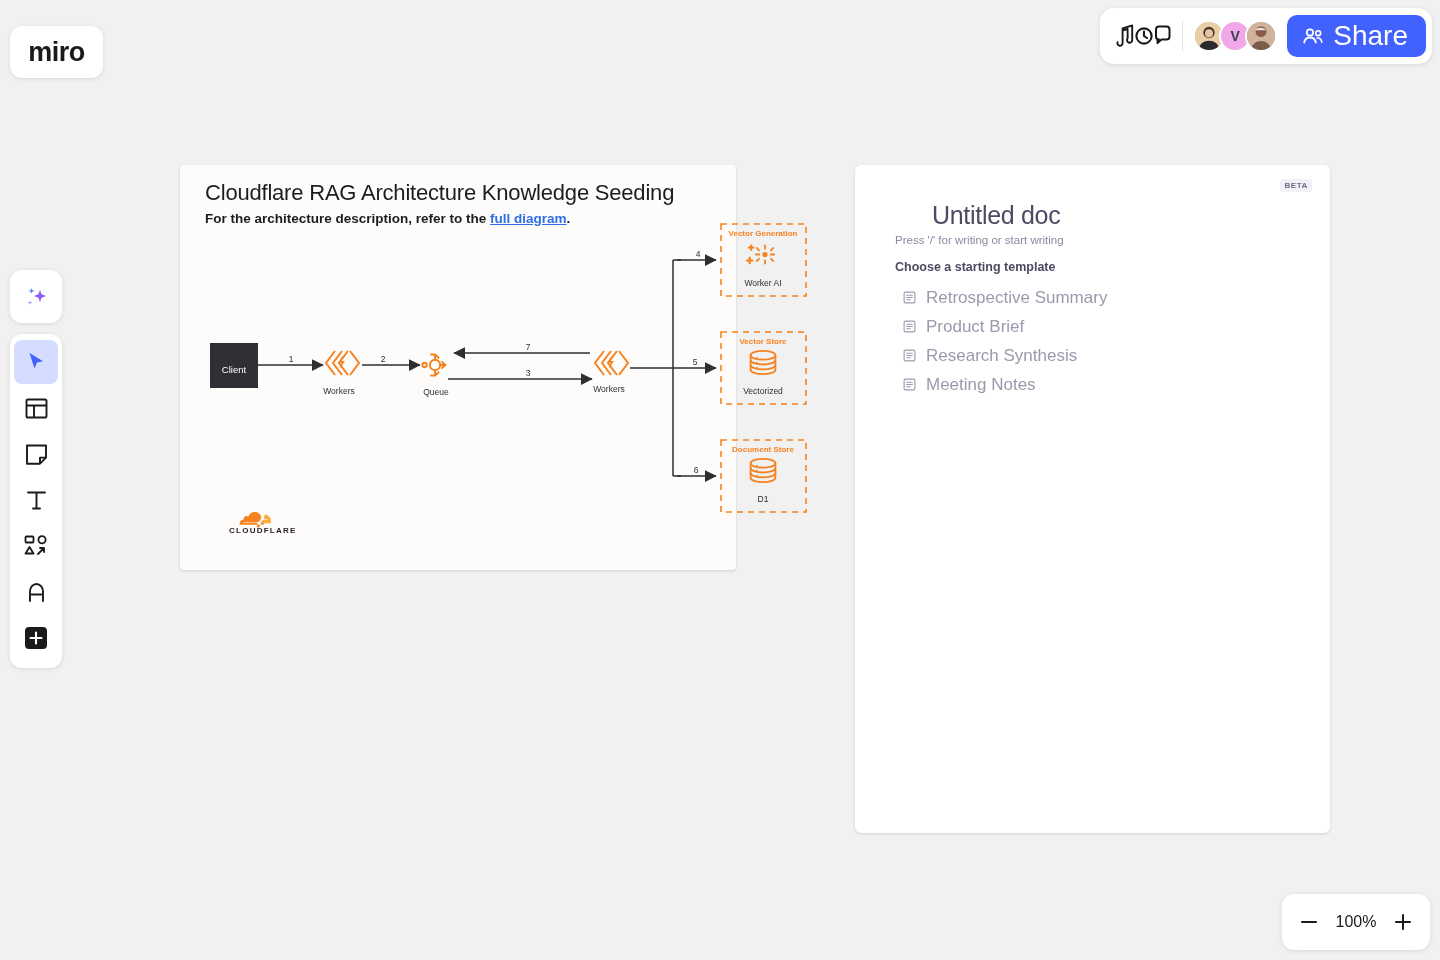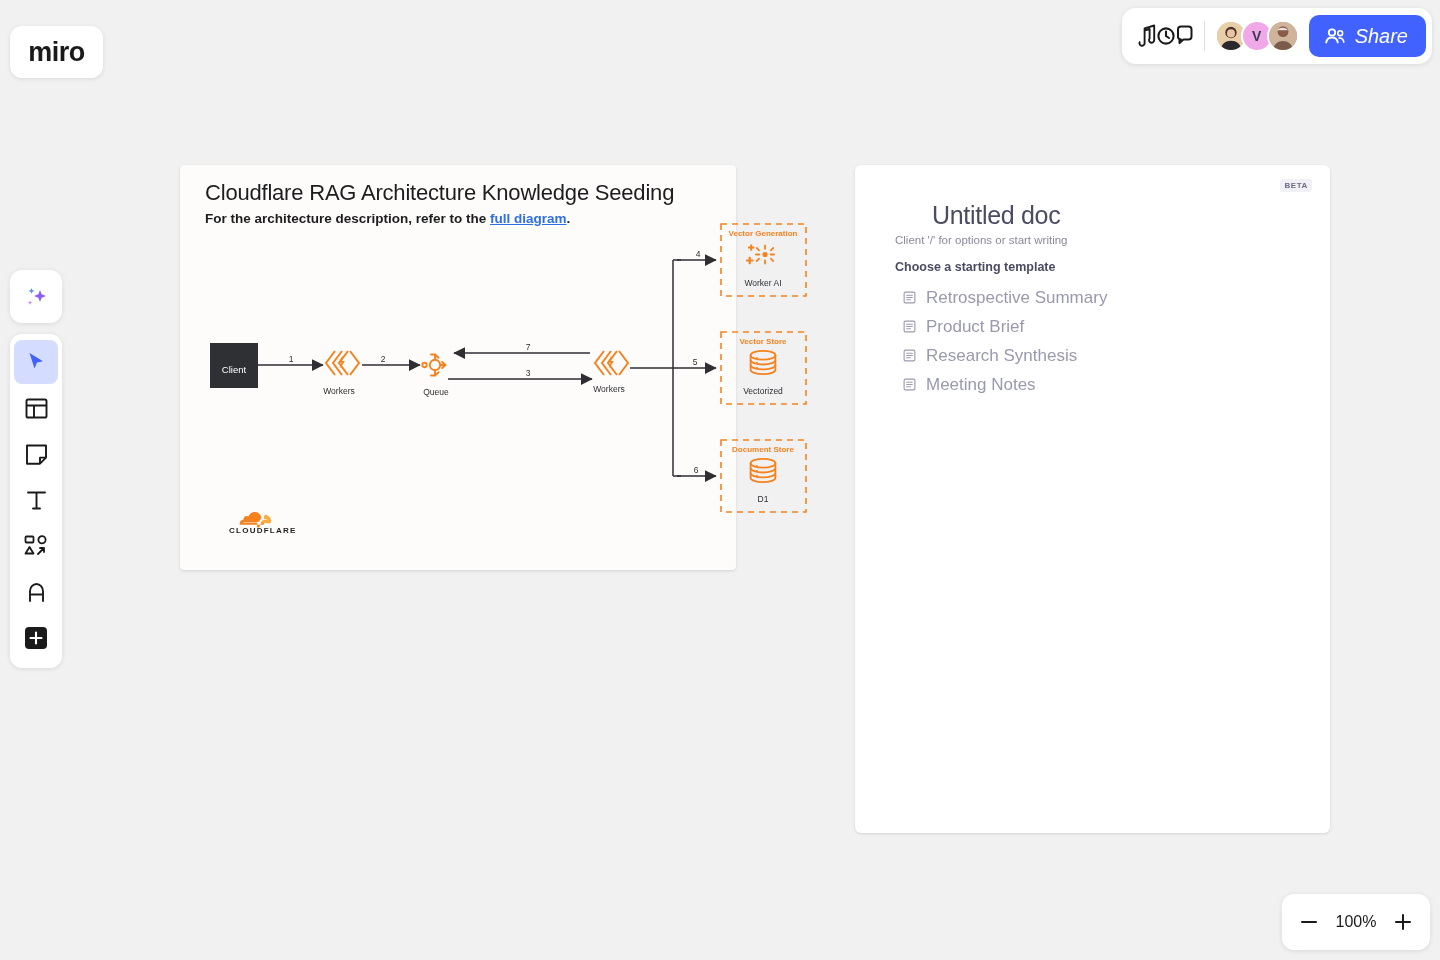--- a/index.html
+++ b/index.html
@@ -39,21 +39,21 @@
     border: 2px solid #ffffff; margin-left: -6px;
     overflow: hidden; position: relative;
     display: flex; align-items: center; justify-content: center;
     font-size: 14px; font-weight: 600; color: #3b3b4f;
   }
   .avatar:first-child { margin-left: 0; }
   #share-btn {
     background: #4262ff; color: #fff; border: none; cursor: pointer;
     height: 42px; border-radius: 10px; padding: 0 18px 0 14px;
     display: flex; align-items: center; gap: 8px;
-    font-size: 20px; font-family: "Liberation Sans", sans-serif; font-style: italic;
+    font-size: 28px; font-family: "Liberation Sans", sans-serif;
   }
 
   
   #ai-tool {
     position: absolute; left: 10px; top: 270px;
     width: 52px; height: 53px; background:#fff; border-radius: 12px;
     display:flex; align-items:center; justify-content:center;
     box-shadow: 0 1px 5px rgba(0,0,0,.10); cursor: pointer;
   }
   #toolbar {
@@ -382,21 +382,21 @@
       <path d="M30 20.5c-.8 0-1.6-.2-2.3-.6l.7-2.4c.2-.7-.1-1.3-.8-1.4l-13-.2c-.1 0-.2 0-.2-.1s0-.2.1-.2l13.1-.2c1.6-.1 3.3-1.3 3.9-2.8l.8-2c0-.1.1-.2 0-.3C31.6 7 28.9 5 25.7 5c-2.9 0-5.4 1.9-6.3 4.5-.6-.4-1.3-.7-2.1-.6-1.4.1-2.5 1.3-2.7 2.7-.1.4 0 .7.1 1-2.3.1-4.1 2-4.1 4.3 0 .2 0 .4.1.6 0 .1.1.2.2.2h23.6c.1 0 .2-.1.2-.2l.3-1c.4-1.2-.1-2.3-1.1-2.9" fill="#f6821f" transform="translate(0 -3)"></path>
       <path d="M36 8.5h-.4c-.1 0-.2.1-.2.2l-.6 1.9c-.2.7.1 1.3.8 1.4l2.8.2c.1 0 .2 0 .2.1s0 .2-.1.2l-2.9.2c-1.6.1-3.3 1.4-3.8 2.9l-.2.5c0 .1 0 .2.1.2h9.9c.1 0 .2-.1.2-.2.2-.6.3-1.3.3-2 0-3.7-3-6.7-6.7-6.7" fill="#fbad41" transform="translate(0 -3)"></path>
       <text x="0" y="22.5" font-family="Liberation Sans, sans-serif" font-size="8" font-weight="bold" letter-spacing="1.25" fill="#231f20">CLOUDFLARE</text>
     </svg>
   </div>
 </div>
 
 <div id="doc-card">
   <span id="beta-badge">BETA</span>
   <div id="doc-title">Untitled doc</div>
-  <div id="doc-hint">Client '/' for options or start writing</div>
+  <div id="doc-hint">Press '/' for writing or start writing</div>
   <div id="doc-tpl-head">Choose a starting template</div>
   <div id="tpl-list">
     <div class="tpl-item">
       <span class="tpl-icon">
         <svg width="13" height="13" viewBox="0 0 14 14" fill="none">
           <rect x="1.2" y="1.2" width="11.6" height="11.6" rx="1.4" stroke="currentColor" stroke-width="1.2"></rect>
           <path d="M4 4.6h6M4 7h6M4 9.4h4" stroke="currentColor" stroke-width="1.2" stroke-linecap="round"></path>
         </svg>
       </span>
       <span>Retrospective Summary</span>

